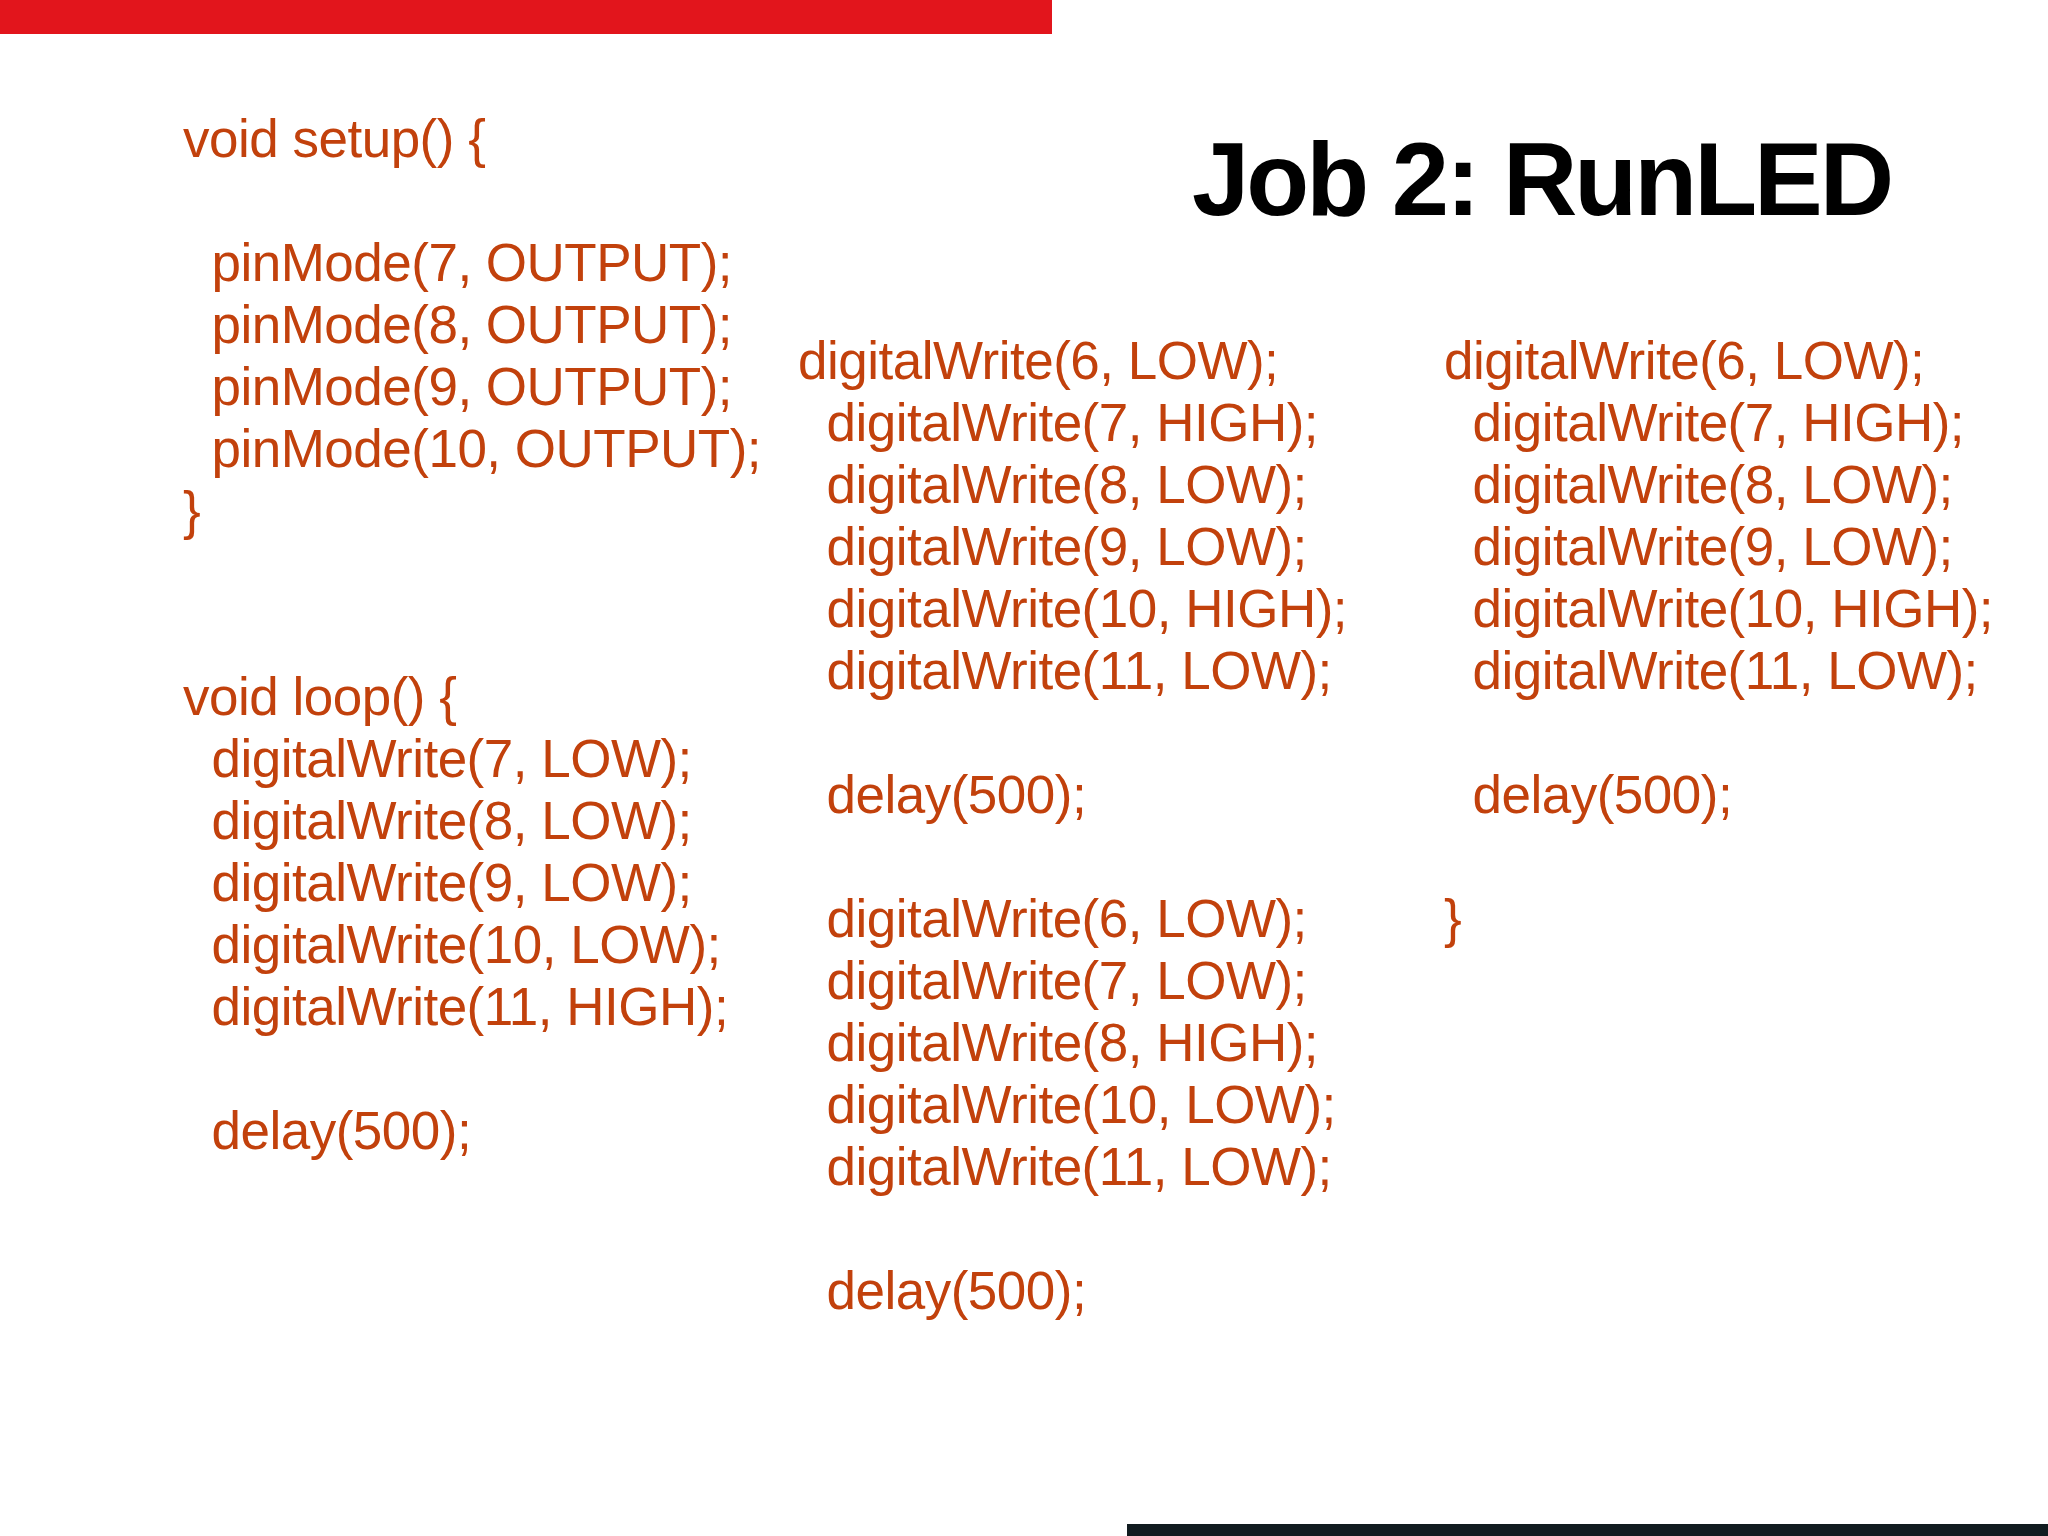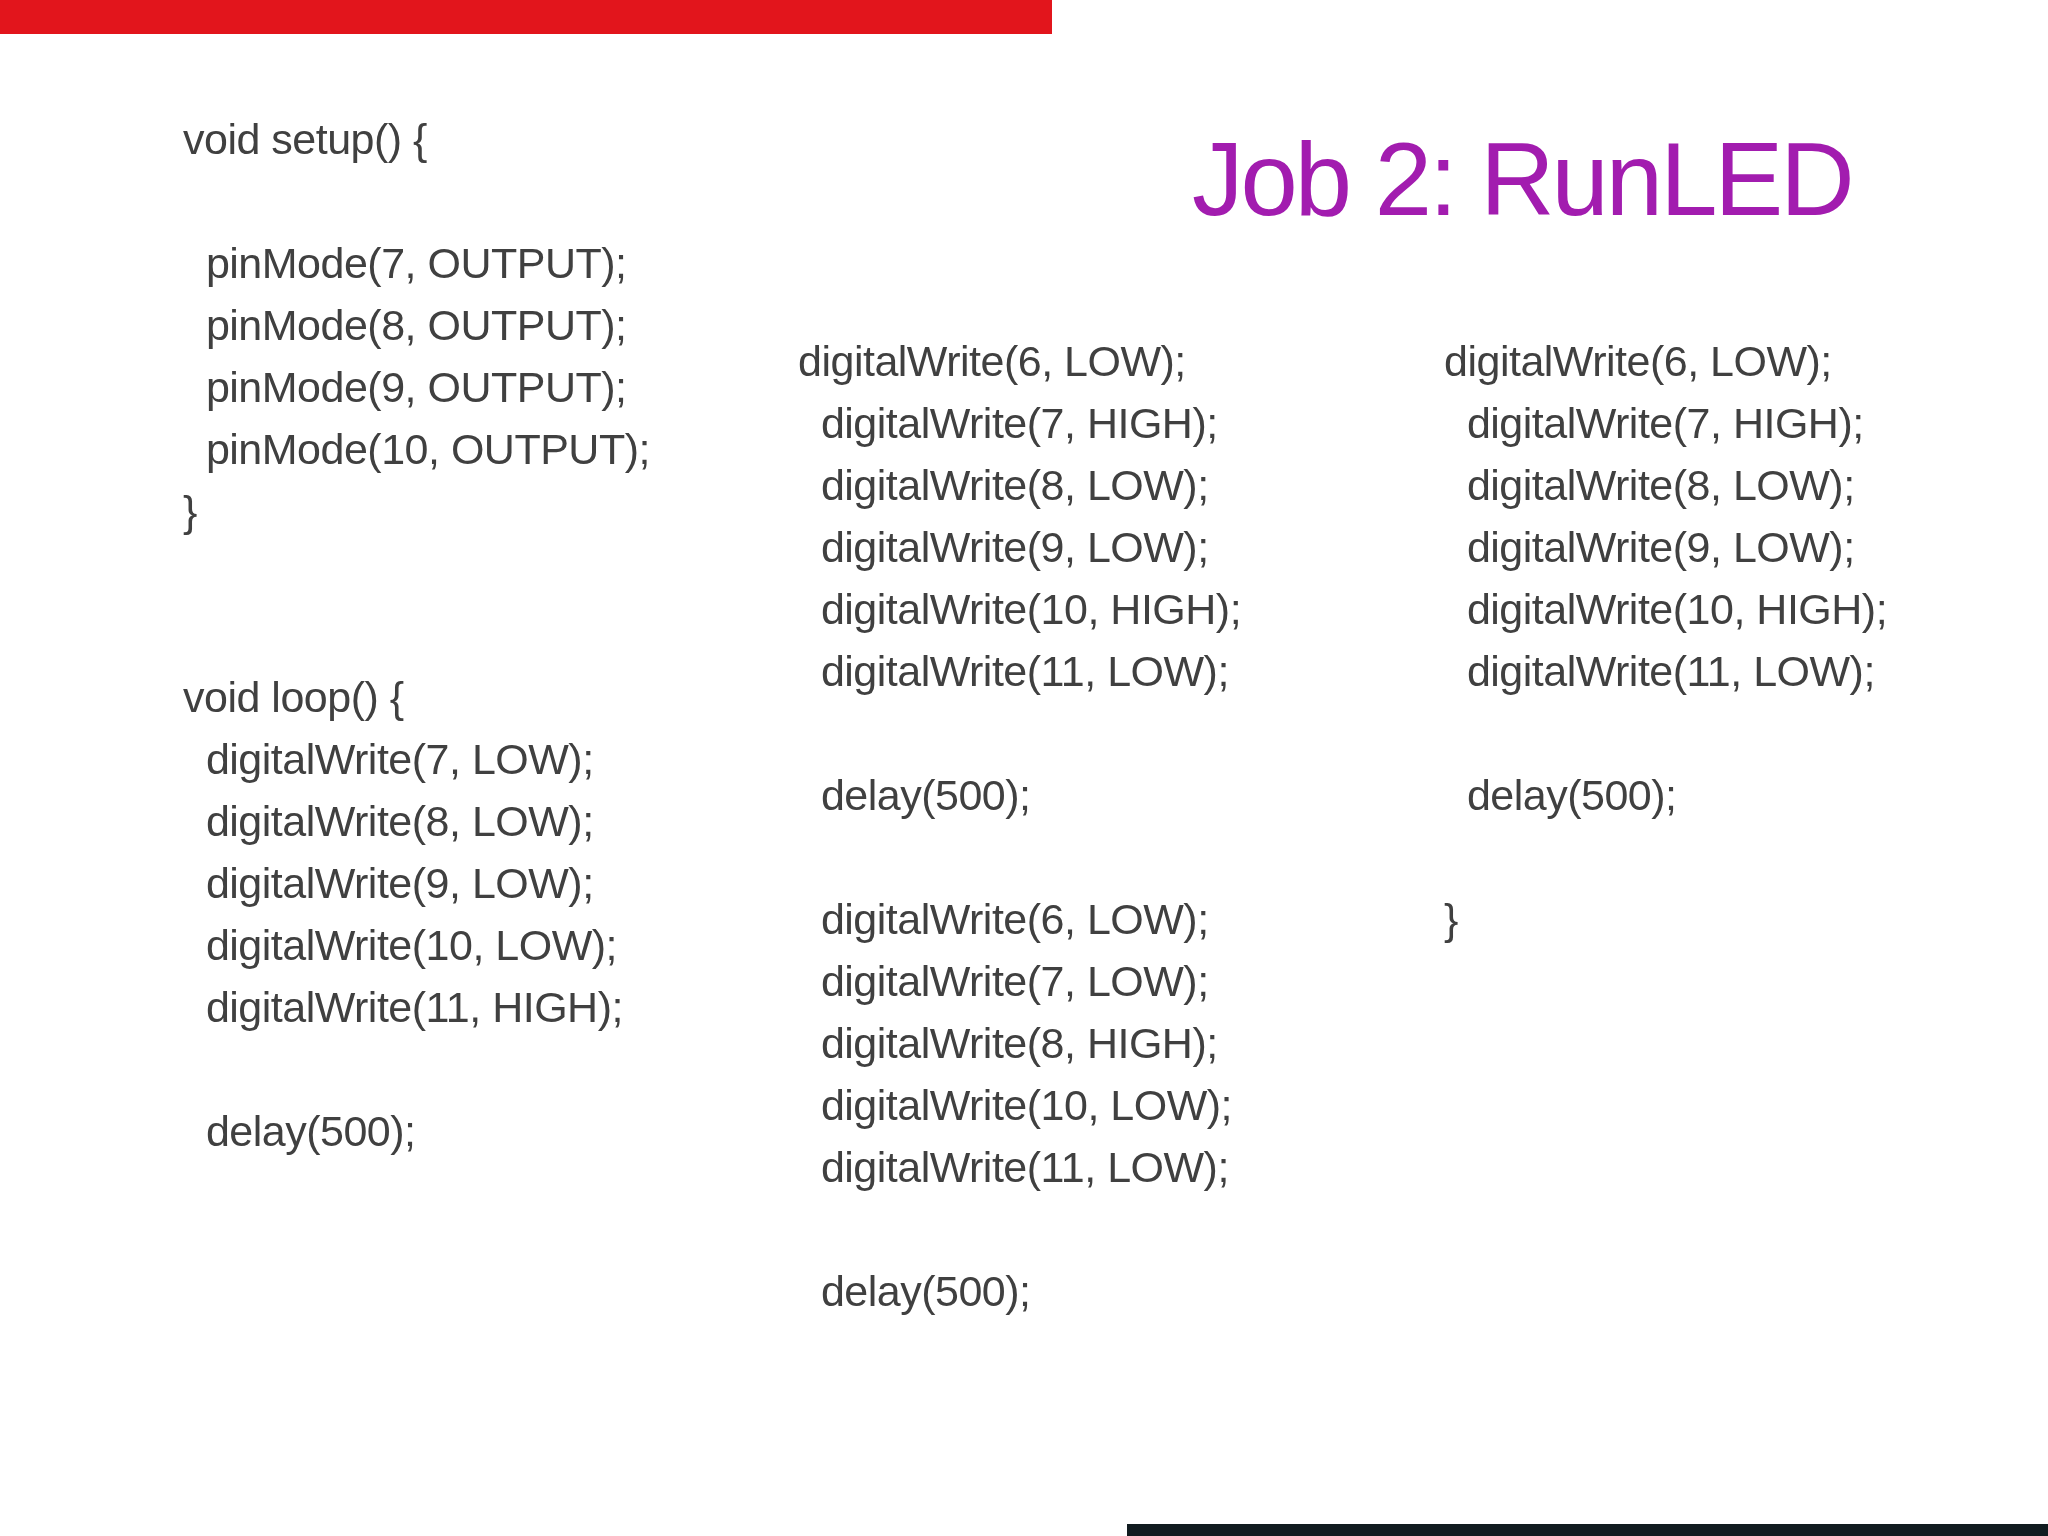--- a/index.html
+++ b/index.html
@@ -27,30 +27,30 @@
     left: 1127px;
     top: 1524px;
     width: 921px;
     height: 12px;
   }
   .slide-title {
     position: absolute;
     left: 1192px;
     top: 128px;
     font-size: 103px;
-    font-weight: normal;
+    font-weight: bold;
     letter-spacing: -3px;
-    color: #a21caf;
+    color: #000000;
     white-space: nowrap;
     line-height: 1.0;
   }
   .code-col {
     position: absolute;
-    color: #404040;
-    font-size: 43px;
+    color: #c2410c;
+    font-size: 53px;
     letter-spacing: -0.5px;
     line-height: 62px;
   }
   .code-line {
     white-space: pre;
     min-height: 62px;
   }
   #col-1 { left: 183px;  top: 108px; }
   #col-2 { left: 798px;  top: 330px; }
   #col-3 { left: 1444px; top: 330px; }

